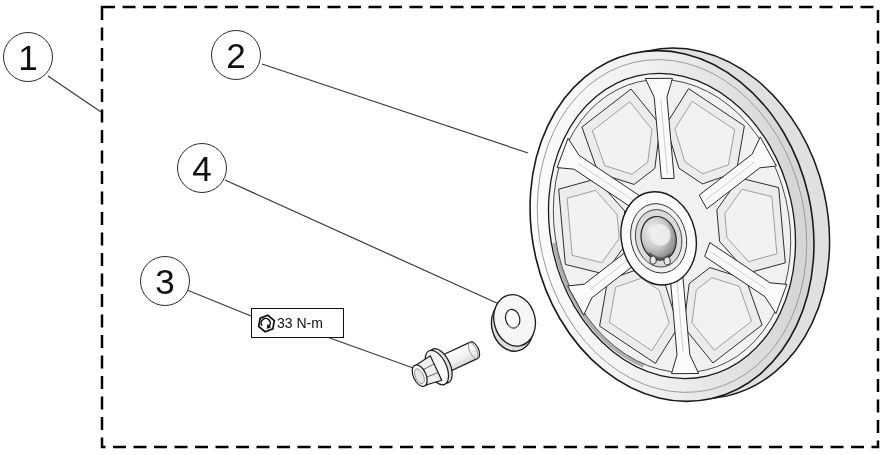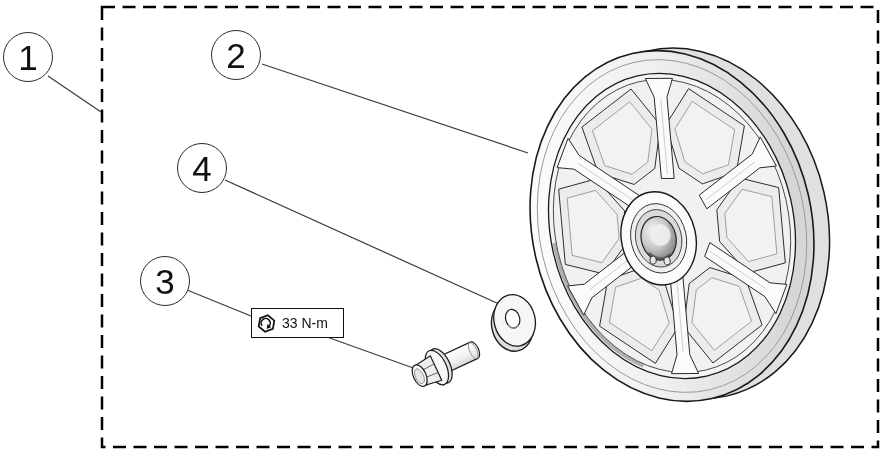--- a/index.html
+++ b/index.html
@@ -27,21 +27,20 @@
   .callout-3{left:140px;top:256px;}
   .callout-4{left:177px;top:143px;}
   .torque-label{
     position:absolute;
     left:251px;top:308px;
     width:93px;height:30px;
     box-sizing:border-box;
     border:1.6px solid #111111;
     background:#ffffff;
     display:flex;align-items:center;
-    gap:5px;
     padding:0 4px 0 4px;
     font-size:14px;color:#111111;
     white-space:nowrap;
   }
 </style>
 </head>
 <body>
 
 <div class="canvas">
 

